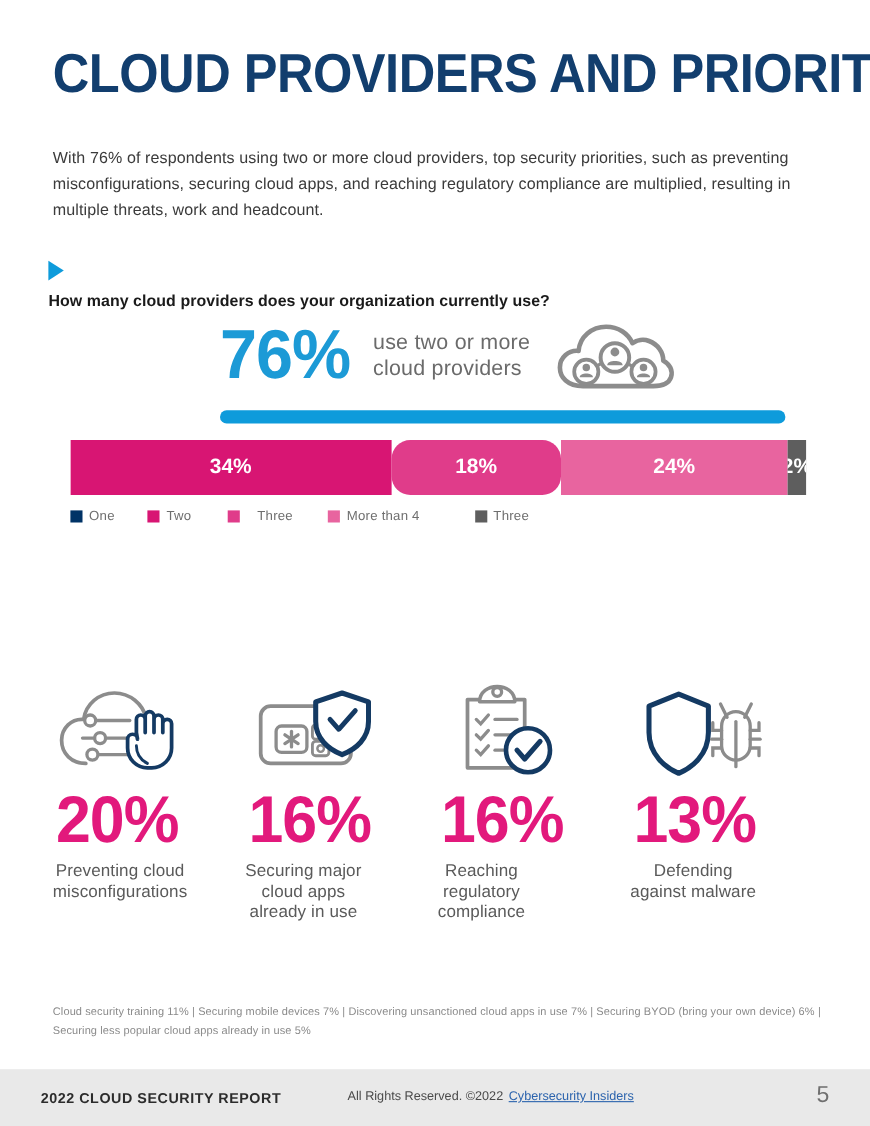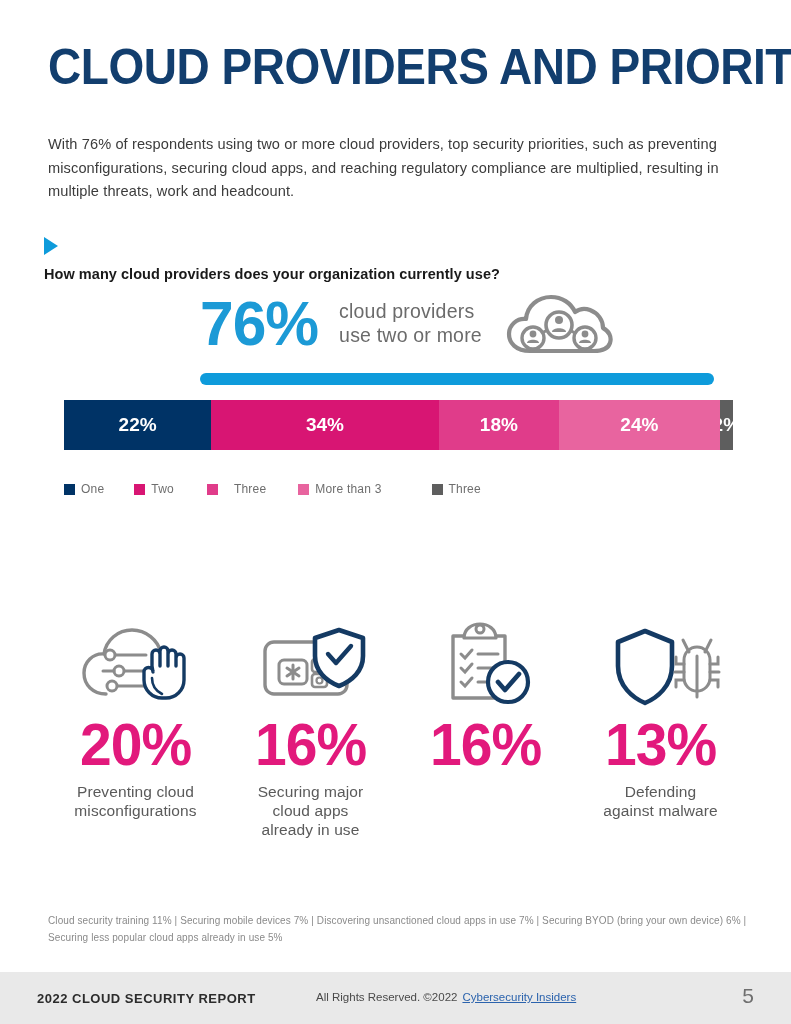--- a/index.html
+++ b/index.html
@@ -123,21 +123,21 @@
     color: #fff;
     font-family: "Liberation Sans Narrow", "Liberation Sans", sans-serif;
     font-size: 19px;
     font-weight: 700;
     overflow: hidden;
   }
 
   
   .legend {
     position: absolute;
-    left: 64px; top: 482px;
+    left: 64px; top: 462px;
     display: flex;
     align-items: center;
   }
   .legend-item {
     display: flex;
     align-items: center;
     gap: 6px;
   }
   .legend-sw {
     width: 11px; height: 11px;
@@ -153,21 +153,21 @@
   .stats {
     position: absolute;
     left: 48px; top: 616px;
     width: 700px;
     display: flex;
   }
   .stat {
     width: 175px;
     display: flex;
     flex-direction: column;
-    align-items: center;
+    align-items: flex-start;
   }
   .stat-icon {
     height: 96px;
     display: flex;
     align-items: center;
     justify-content: center;
   }
   .stat-pct {
     font-family: "Liberation Sans Narrow", "Liberation Sans", sans-serif;
     font-size: 60px;
@@ -241,22 +241,22 @@
   <div class="intro">With 76% of respondents using two or more cloud providers, top security priorities, such as  preventing misconfigurations, securing cloud apps, and reaching regulatory compliance are multiplied, resulting in multiple threats, work and headcount.</div>
 
   <div class="question" id="question1">
     <div class="q-arrow"></div>
     <div class="q-text">How many cloud providers does your organization currently use?</div>
   </div>
 
   <div class="hero">
     <div class="hero-pct">76%</div>
     <div class="hero-label">
+      <div>use two or more</div>
       <div>cloud providers</div>
-      <div>use two or more</div>
     </div>
     <div class="hero-icon">
       <svg width="108" height="72" viewBox="0 0 108 72">
         <path d="M24 62 C10 62 3 54 3 45 C3 36 11 29 20 30 C21 17 32 8 45 8 C56 8 65 14 69 23 C73 20 79 19 84 21 C92 24 97 31 97 39 C103 42 106 48 104 54 C102 60 95 62 88 62 Z" fill="none" stroke="#8C8C8C" stroke-width="4.2" stroke-linejoin="round"></path>
         <line x1="43" y1="40" x2="31" y2="47" stroke="#8C8C8C" stroke-width="3"></line>
         <line x1="62" y1="40" x2="74" y2="47" stroke="#8C8C8C" stroke-width="3"></line>
         <circle cx="53" cy="36" r="13" fill="#fff" stroke="#8C8C8C" stroke-width="3.6"></circle>
         <circle cx="53" cy="31" r="4" fill="#8C8C8C"></circle>
         <path d="M46 43 C46 38 60 38 60 43 Z" fill="#8C8C8C"></path>
         <circle cx="27" cy="49" r="11" fill="#fff" stroke="#8C8C8C" stroke-width="3.4"></circle>
@@ -265,43 +265,42 @@
         <circle cx="79" cy="49" r="11" fill="#fff" stroke="#8C8C8C" stroke-width="3.4"></circle>
         <circle cx="79" cy="45" r="3.4" fill="#8C8C8C"></circle>
         <path d="M73 54 C73 49.5 85 49.5 85 54 Z" fill="#8C8C8C"></path>
       </svg>
     </div>
   </div>
 
   <div class="blue-bar"></div>
 
   <div class="stacked" id="stacked-bar">
-      <div class="seg" style="flex: 22 0 0px; background: rgb(0, 51, 102);">22%</div>
       <div class="seg" style="flex: 34 0 0px; background: rgb(216, 21, 115);">34%</div>
-      <div class="seg" style="flex: 18 0 0px; background: rgb(224, 60, 138);">18%</div>
+      <div class="seg" style="flex: 18 0 0px; background: rgb(224, 60, 138); border-radius: 17px;">18%</div>
       <div class="seg" style="flex: 24 0 0px; background: rgb(232, 100, 159);">24%</div>
       <div class="seg" style="flex: 2 0 0px; background: rgb(94, 94, 94);">2%</div>
     </div>
 
   <div class="legend" id="bar-legend">
       <div class="legend-item">
         <span class="legend-sw" style="background: rgb(0, 51, 102);"></span>
         <span class="legend-lb">One</span>
       </div>
       <div class="legend-item" style="margin-left: 30px;">
         <span class="legend-sw" style="background: rgb(216, 21, 115);"></span>
         <span class="legend-lb">Two</span>
       </div>
       <div class="legend-item" style="margin-left: 33px; gap: 16px;">
         <span class="legend-sw" style="background: rgb(224, 60, 138);"></span>
         <span class="legend-lb">Three</span>
       </div>
       <div class="legend-item" style="margin-left: 32px;">
         <span class="legend-sw" style="background: rgb(232, 100, 159);"></span>
-        <span class="legend-lb">More than 3</span>
+        <span class="legend-lb">More than 4</span>
       </div>
       <div class="legend-item" style="margin-left: 50px;">
         <span class="legend-sw" style="background: rgb(94, 94, 94);"></span>
         <span class="legend-lb">Three</span>
       </div>
     </div>
 
 
   <div class="stats">
 
@@ -366,20 +365,25 @@
             <path d="M35 52 l4 4 l7-8"></path>
             <line x1="52" y1="52" x2="72" y2="52"></line>
             <path d="M35 66 l4 4 l7-8"></path>
             <line x1="52" y1="66" x2="66" y2="66"></line>
           </g>
           <circle cx="82" cy="66" r="20" fill="#fff" stroke="#143A63" stroke-width="4.2"></circle>
           <path d="M72 66 l7 8 l14-16" fill="none" stroke="#143A63" stroke-width="4.6" stroke-linecap="round" stroke-linejoin="round"></path>
         </svg>
       </div>
       <div class="stat-pct">16%</div>
+      <div class="stat-label">
+        <div>Reaching</div>
+        <div>regulatory</div>
+        <div>compliance</div>
+      </div>
     </div>
 
     <div class="stat">
       <div class="stat-icon">
         <svg width="120" height="96" viewBox="0 0 120 96">
           <path d="M17 26 L44 15 L71 26 V50 c0 20-15 32-27 37 C32 82 17 70 17 50 Z" fill="#fff" stroke="#143A63" stroke-width="4.6" stroke-linejoin="round"></path>
           <g stroke="#8C8C8C" stroke-width="3" fill="none" stroke-linecap="round">
             <line x1="82" y1="24" x2="88" y2="36"></line>
             <line x1="110" y1="24" x2="104" y2="36"></line>
             <path d="M83 44 a13 13 0 0 1 26 0 v18 a13 13 0 0 1 -26 0 Z"></path>

